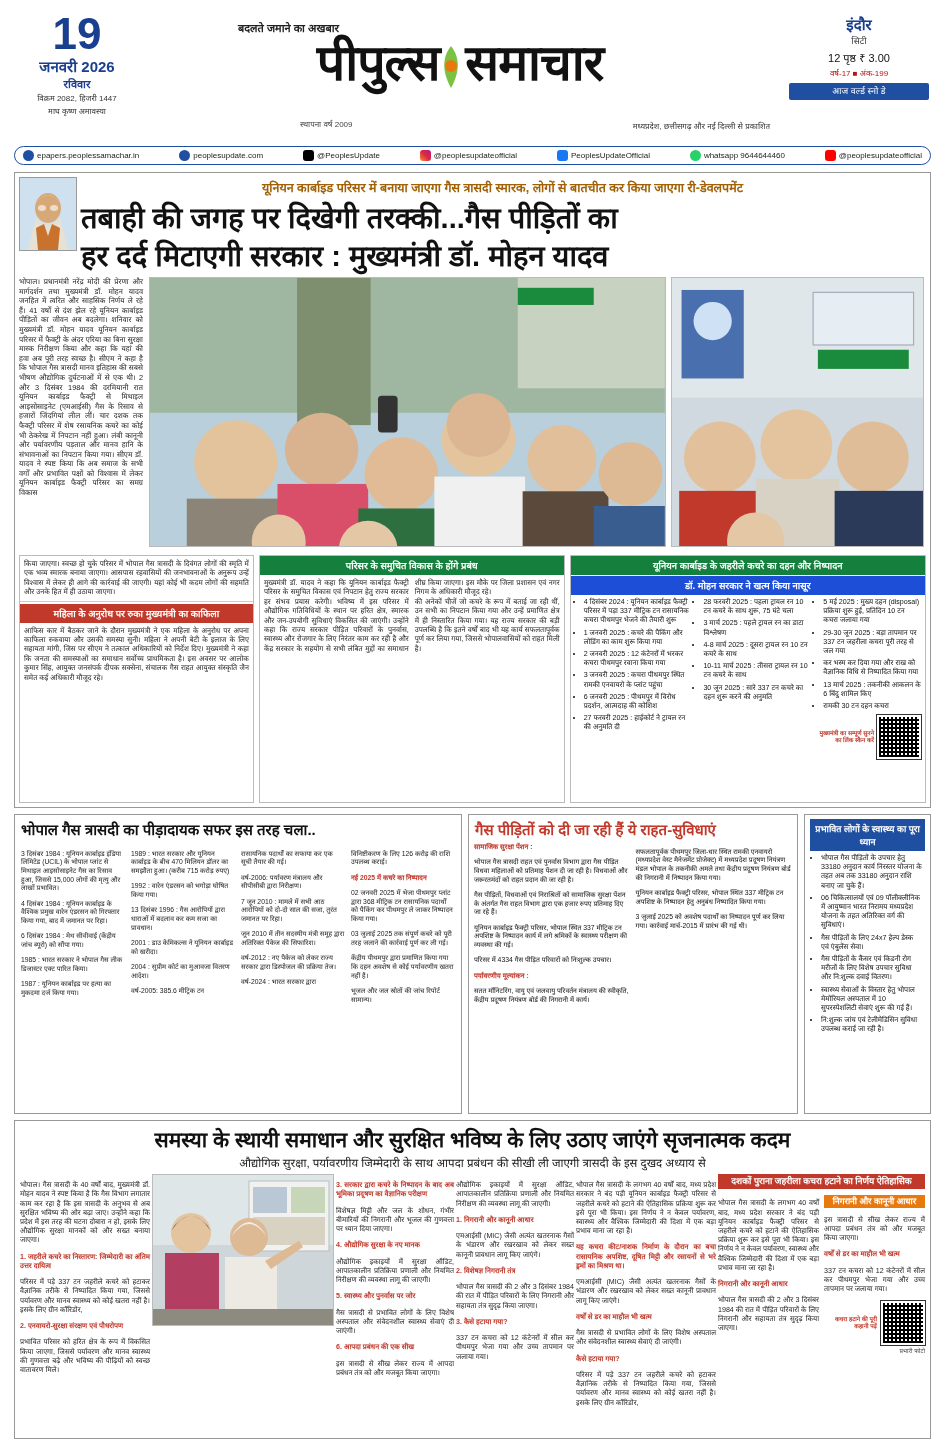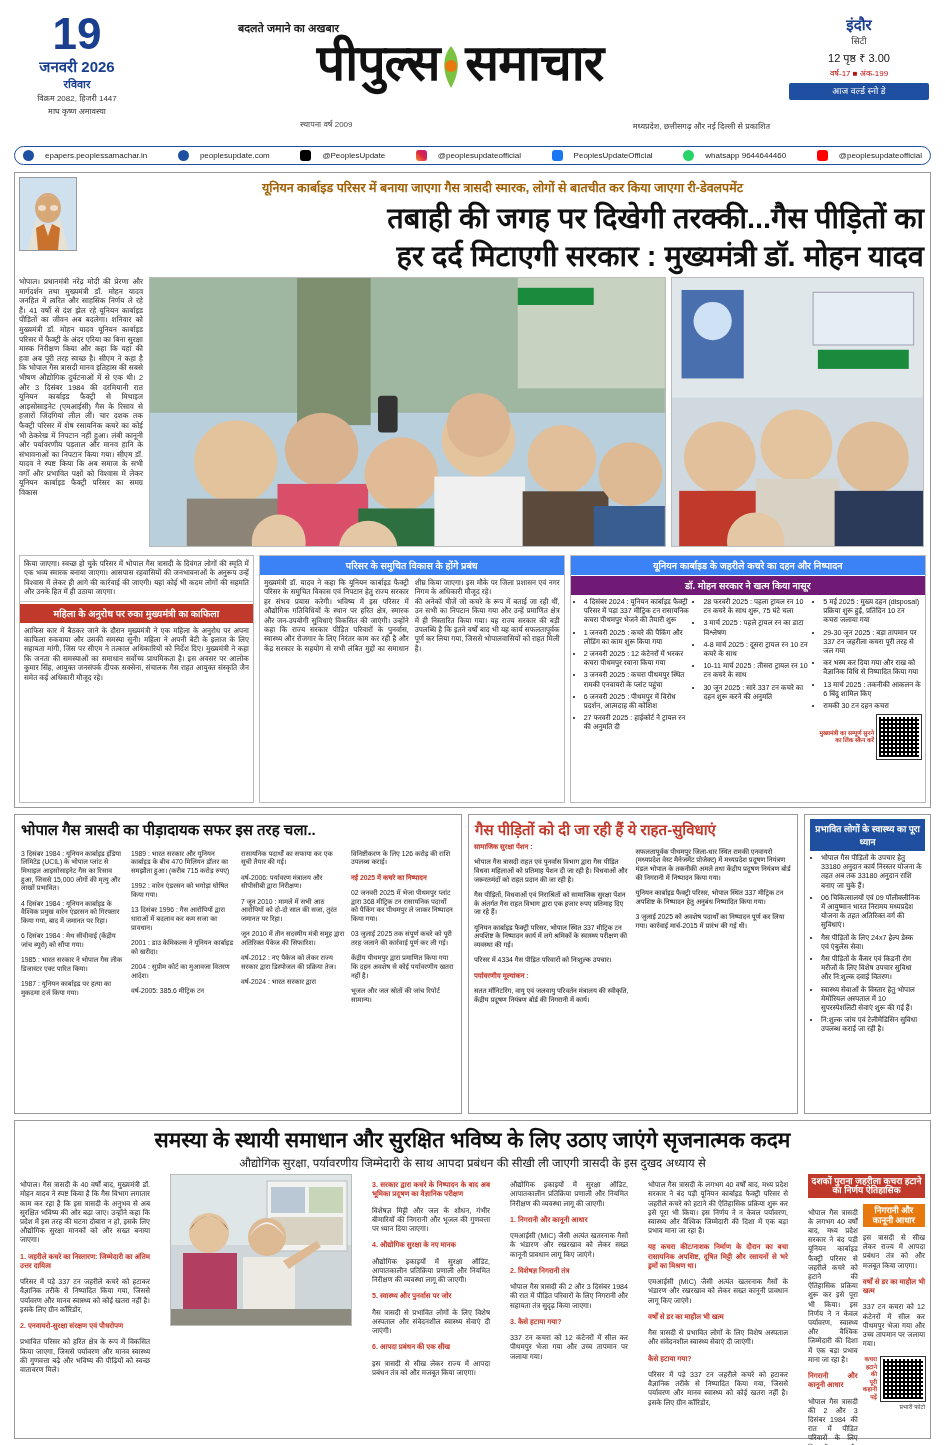--- a/index.html
+++ b/index.html
@@ -29,38 +29,38 @@
   .rightblock{position:absolute;right:16px;top:14px;width:140px;text-align:center;}
   .rightblock .city{font-size:15px;font-weight:bold;color:#1b3f8f;}
   .rightblock .city2{font-size:9px;color:#333;}
   .rightblock .price{font-size:11px;color:#111;margin-top:3px;}
   .rightblock .vol{font-size:8px;color:#b11;margin-top:2px;}
   .rightblock .today{background:#1e4fa0;color:#fff;font-size:9px;margin-top:5px;padding:3px 2px;line-height:11px;border-radius:2px;}
 
   .socialbar{position:absolute;left:14px;right:14px;top:146px;height:19px;
     border:1px solid #1e4fa0;border-radius:10px;display:flex;align-items:center;
     justify-content:space-between;padding:0 8px;box-sizing:border-box;font-size:8px;color:#222;}
-  .socialbar .itm{display:flex;align-items:center;gap:11px;}
+  .socialbar .itm{display:flex;align-items:center;gap:3px;}
   .ic{width:11px;height:11px;border-radius:3px;display:inline-block;}
 
   
   .lead{position:absolute;left:14px;right:14px;top:172px;height:636px;border:1px solid #999;box-sizing:border-box;}
   .modi{position:absolute;left:4px;top:4px;width:56px;height:72px;border:1px solid #999;
      background:linear-gradient(#cfe0ef,#e8eef4);overflow:hidden;}
   .kicker{position:absolute;left:66px;right:6px;top:6px;font-size:12.5px;font-weight:bold;color:#a16207;text-align:center;}
-  .headline{position:absolute;left:66px;right:6px;top:26px;font-size:29px;line-height:38px;font-weight:bold;color:#111;text-align:right;}
+  .headline{position:absolute;left:66px;right:6px;top:26px;font-size:29px;line-height:38px;font-weight:bold;color:#111;text-align:left;}
   .leadimgs{position:absolute;left:134px;right:6px;top:104px;height:270px;display:flex;gap:5px;}
   .leadimgs .im{flex:1;border:1px solid #bbb;position:relative;overflow:hidden;}
   .im1{flex:2.05 !important;}
   .leftcol{position:absolute;left:4px;top:104px;width:124px;font-size:7.4px;line-height:9.6px;color:#222;text-align:justify;}
 
   .subboxes{position:absolute;left:4px;right:4px;top:382px;height:248px;display:flex;gap:5px;}
   .sb{flex:1;border:1px solid #bbb;box-sizing:border-box;padding:0;}
-  .sbhead{background:#3b82f6;color:#fff;font-size:9.5px;font-weight:bold;text-align:center;padding:3px 2px;}
-  .sbhead.red{background:#701a75;}
+  .sbhead{background:#15803d;color:#fff;font-size:9.5px;font-weight:bold;text-align:center;padding:3px 2px;}
+  .sbhead.red{background:#1d4ed8;}
   .sbbody{padding:3px 4px;font-size:7.2px;line-height:9.4px;color:#222;text-align:justify;}
   .twocol{column-count:2;column-gap:6px;}
   .bullets li{margin:0 0 3px 0;}
   .bullets{margin:0;padding-left:9px;font-size:7.1px;line-height:9.2px;}
   .qr{width:40px;height:40px;background:
       repeating-linear-gradient(0deg,#000 0 2px,#fff 2px 4px),
       repeating-linear-gradient(90deg,#000 0 2px,#fff 2px 4px);
       background-blend-mode:multiply;border:2px solid #fff;outline:1px solid #333;}
 
   
@@ -72,21 +72,21 @@
   .mtitle{font-size:15px;font-weight:bold;color:#111;padding:4px 6px 2px 6px;}
   .mtitle.red{color:#c0392b;}
   .timeline{display:flex;gap:6px;padding:2px 6px 6px 6px;font-size:6.8px;line-height:8.6px;color:#222;}
   .timeline .tc{flex:1;}
   .bluehead{background:#1e4fa0;color:#fff;font-size:9px;font-weight:bold;text-align:center;padding:3px;margin:4px 5px 3px 5px;}
 
   
   .bottom{position:absolute;left:14px;right:14px;top:1120px;bottom:6px;border:1px solid #999;box-sizing:border-box;}
   .bhead{font-size:21px;font-weight:bold;text-align:center;padding:4px 6px 0 6px;color:#111;}
   .bsub{font-size:11.5px;text-align:center;color:#222;padding:2px 6px 4px 6px;}
-  .bgrid{display:flex;gap:20px;padding:0 5px 5px 5px;height:250px;justify-content:center;}
+  .bgrid{display:flex;gap:2px;padding:0 5px 5px 5px;height:250px;justify-content:center;}
   .bc{font-size:7.1px;line-height:9.2px;color:#222;text-align:justify;}
   .bimg{width:180px;height:150px;border:1px solid #bbb;overflow:hidden;position:relative;}
   .redhead{background:#c0392b;color:#fff;font-size:9px;font-weight:bold;text-align:center;padding:3px;margin-bottom:3px;}
   .orangehead{background:#e8790f;color:#fff;font-size:8.5px;font-weight:bold;text-align:center;padding:2px;margin:3px 0;}
   .numhead{color:#c0392b;font-weight:bold;}
   ul{margin:0;padding-left:9px;}
   .photo-sky{background:linear-gradient(#bcd3e6,#dbe7f0);}
   .crowd{position:absolute;inset:0;}
 </style>
 </head>

